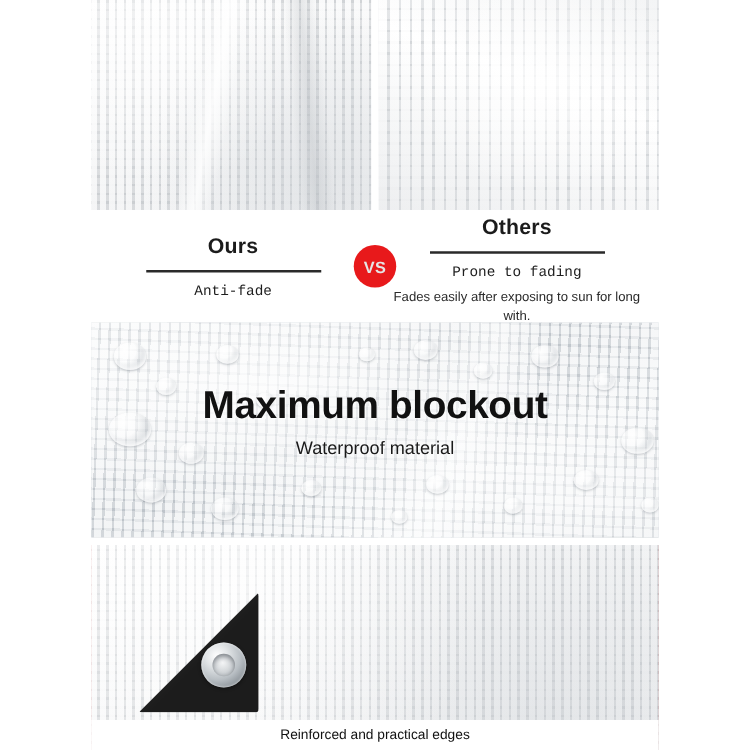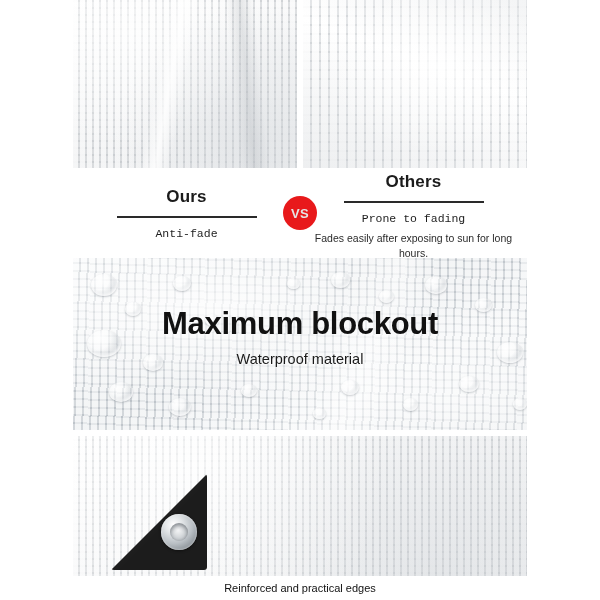--- a/index.html
+++ b/index.html
@@ -255,21 +255,21 @@
     <div class="cmp-cols">
       <div class="cmp-col">
         <div class="cmp-title">Ours</div>
         <div class="cmp-rule"></div>
         <div class="cmp-sub">Anti-fade</div>
       </div>
       <div class="cmp-col">
         <div class="cmp-title">Others</div>
         <div class="cmp-rule"></div>
         <div class="cmp-sub">Prone to fading</div>
-        <div class="cmp-desc">Fades easily after exposing to sun for long hours.</div>
+        <div class="cmp-desc">Fades easily after exposing to sun for long with.</div>
       </div>
     </div>
     <div class="vs-badge">VS</div>
   </div>
 
   <div class="hero">
     <div class="hero-base"></div>
     <div class="hero-glow"></div>
 
     <div class="drop" style="left:18px;  top:16px;  width:26px; height:22px;"></div>

